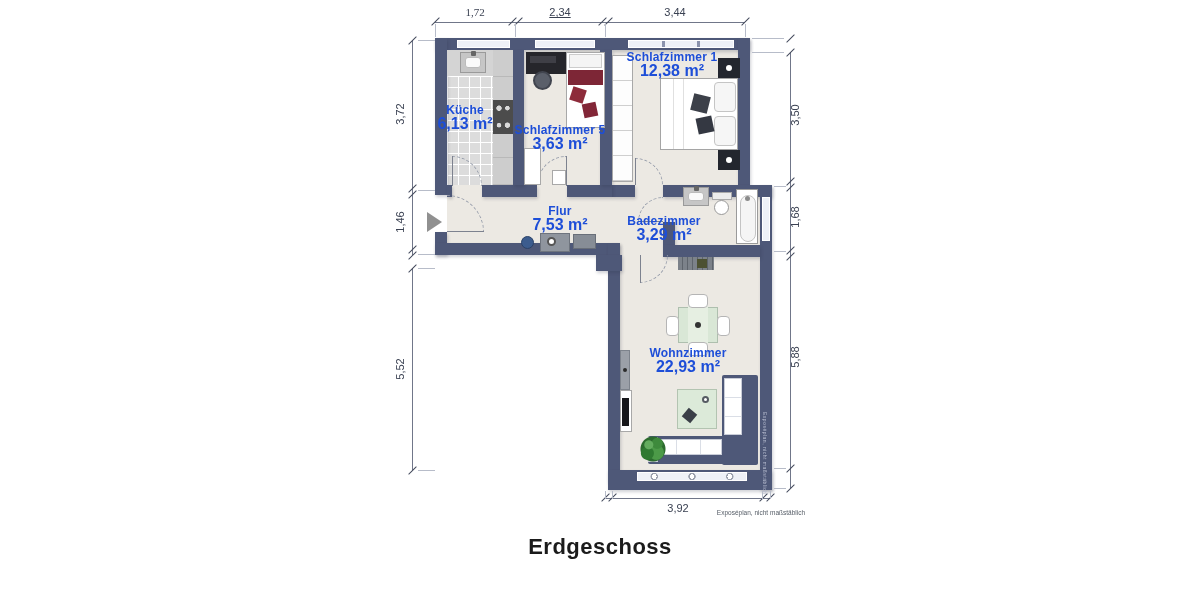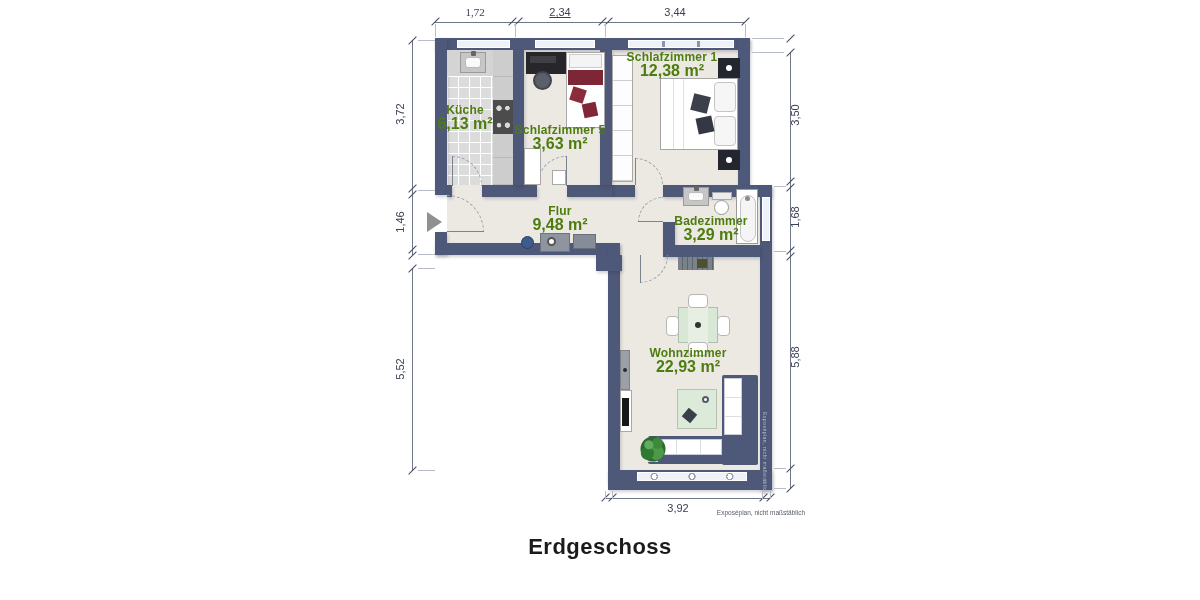--- a/index.html
+++ b/index.html
@@ -12,21 +12,21 @@
   .arc{position:absolute;box-sizing:border-box;z-index:3;}
   .arc.tr{border-top:1px dashed #9aa0ad;border-right:1px dashed #9aa0ad;border-radius:0 100% 0 0;}
   .arc.tl{border-top:1px dashed #9aa0ad;border-left:1px dashed #9aa0ad;border-radius:100% 0 0 0;}
   .arc.br{border-bottom:1px dashed #9aa0ad;border-right:1px dashed #9aa0ad;border-radius:0 0 100% 0;}
   .dimline{position:absolute;background:#707689;z-index:4;}
   .tick{position:absolute;width:11px;height:1px;background:#444a5c;transform:rotate(-45deg);z-index:4;}
   .ext{position:absolute;background:#b7bcc9;z-index:4;}
   .dimlabel{position:absolute;width:40px;height:14px;line-height:14px;text-align:center;
             font-size:11px;color:#3a4152;z-index:5;}
   .dimlabel.v{transform:rotate(-90deg);}
-  .room-label{position:absolute;text-align:center;color:#4d7c0f;font-weight:700;z-index:5;}
+  .room-label{position:absolute;text-align:center;color:#1d4ed8;font-weight:700;z-index:5;}
   .room-label .rname{font-size:12px;line-height:13.5px;letter-spacing:.2px;}
   .room-label .rarea{font-size:16px;line-height:12.5px;}
   .wbox{position:absolute;background:#fff;border:1px solid #a8a8a8;box-sizing:border-box;z-index:3;}
   .furn{position:absolute;z-index:3;box-sizing:border-box;}
   .tiles{background-color:#dcdcdc;
          background-image:repeating-linear-gradient(to right,#fff 0 1px,transparent 1px 11px),
                           repeating-linear-gradient(to bottom,#fff 0 1px,transparent 1px 11px);}
   .counter{background:#cdcdcd;background-image:repeating-linear-gradient(to bottom,transparent 0 26px,#b9b9b9 26px 27px);}
   .stove{background-color:#4c4c4c;background-image:
       radial-gradient(circle at 30% 24%,#d9d9d9 0 2.4px,transparent 3px),
@@ -198,23 +198,23 @@
   <div class="room-label" style="left:495px;top:124px;width:130px;">
     <div class="rname">Schlafzimmer 5</div>
     <div class="rarea">3,63 m²</div>
   </div>
   <div class="room-label" style="left:607px;top:51px;width:130px;">
     <div class="rname">Schlafzimmer 1</div>
     <div class="rarea">12,38 m²</div>
   </div>
   <div class="room-label" style="left:510px;top:205px;width:100px;">
     <div class="rname">Flur</div>
-    <div class="rarea">9,48 m²</div>
-  </div>
-  <div class="room-label" style="left:656px;top:215px;width:110px;">
+    <div class="rarea">7,53 m²</div>
+  </div>
+  <div class="room-label" style="left:609px;top:215px;width:110px;">
     <div class="rname">Badezimmer</div>
     <div class="rarea">3,29 m²</div>
   </div>
   <div class="room-label" style="left:628px;top:347px;width:120px;">
     <div class="rname">Wohnzimmer</div>
     <div class="rarea">22,93 m²</div>
   </div>
 
   <div class="dimline" style="left:435px;top:22px;width:310px;height:1px;"></div>
   <div class="tick" style="left:430px;top:21px;"></div>

